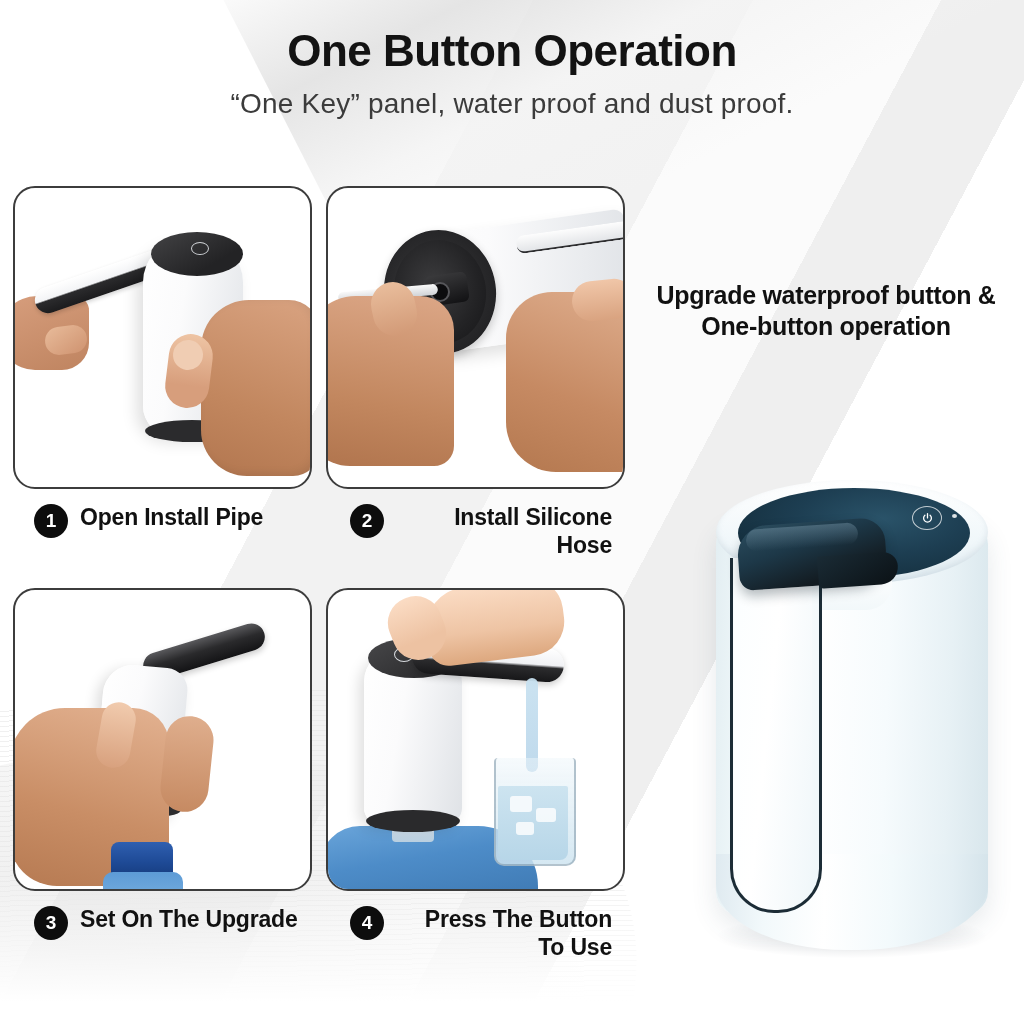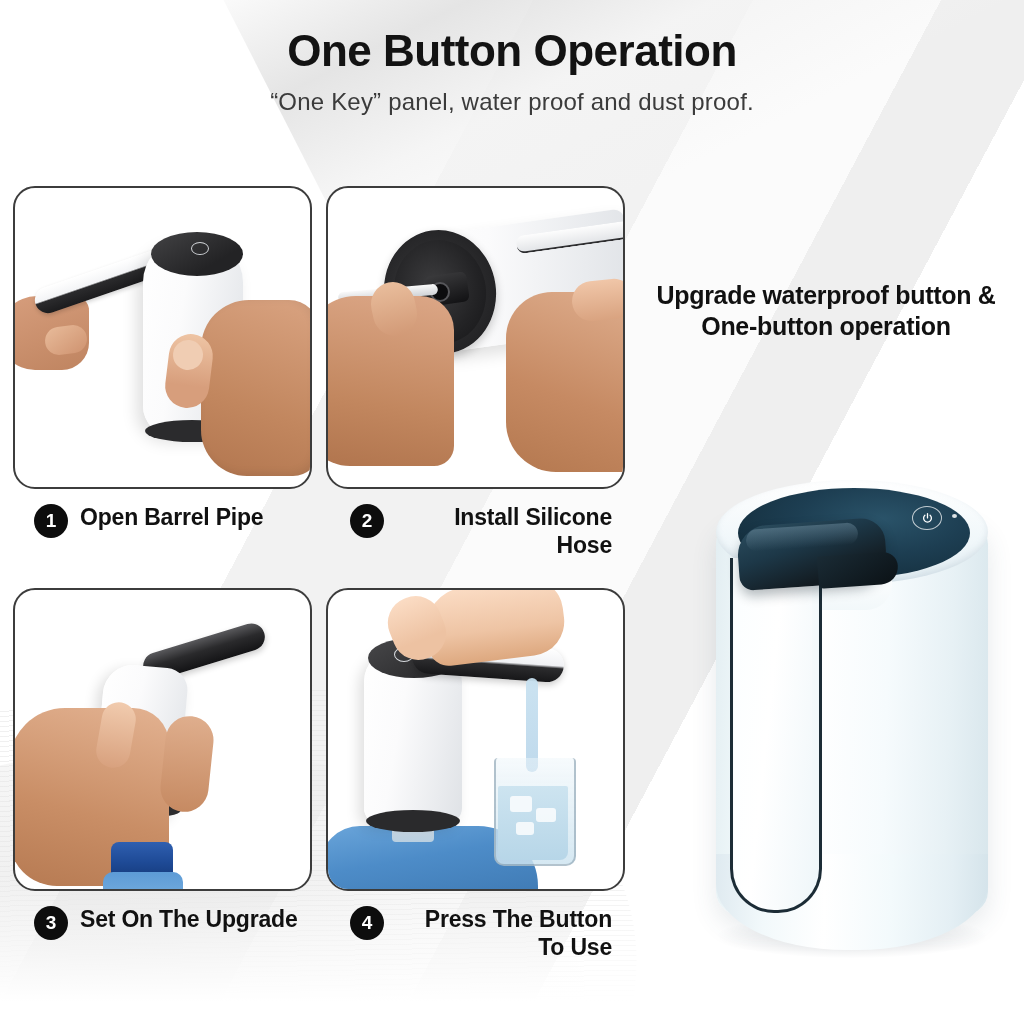--- a/index.html
+++ b/index.html
@@ -86,21 +86,21 @@
   .title {
     font-size: 44px;
     font-weight: bold;
     color: #131313;
     letter-spacing: -0.5px;
     line-height: 1.05;
     margin: 0;
   }
   .subtitle {
     margin: 14px 0 0 0;
-    font-size: 24px;
+    font-size: 28px;
     font-weight: 300;
     color: #3b3b3b;
     letter-spacing: 0.2px;
   }
 
   .panel {
     position: absolute;
     border: 2.5px solid #3c3c3c;
     border-radius: 22px;
     background: #ffffff;
@@ -626,21 +626,21 @@
       <div class="p4-ice" style="left:182px;top:206px;width:22px;height:16px;"></div>
       <div class="p4-ice" style="left:208px;top:218px;width:20px;height:14px;"></div>
       <div class="p4-ice" style="left:188px;top:232px;width:18px;height:13px;"></div>
       <div class="p4-hand"></div>
       <div class="p4-finger"></div>
     </div>
   </div>
 
   <div class="caption cap-1">
     <div class="badge">1</div>
-    <div class="cap-text">Open Barrel Pipe</div>
+    <div class="cap-text">Open Install Pipe</div>
   </div>
   <div class="caption cap-2">
     <div class="badge">2</div>
     <div class="cap-text">Install Silicone Hose</div>
   </div>
   <div class="caption cap-3">
     <div class="badge">3</div>
     <div class="cap-text">Set On The Upgrade</div>
   </div>
   <div class="caption cap-4">

